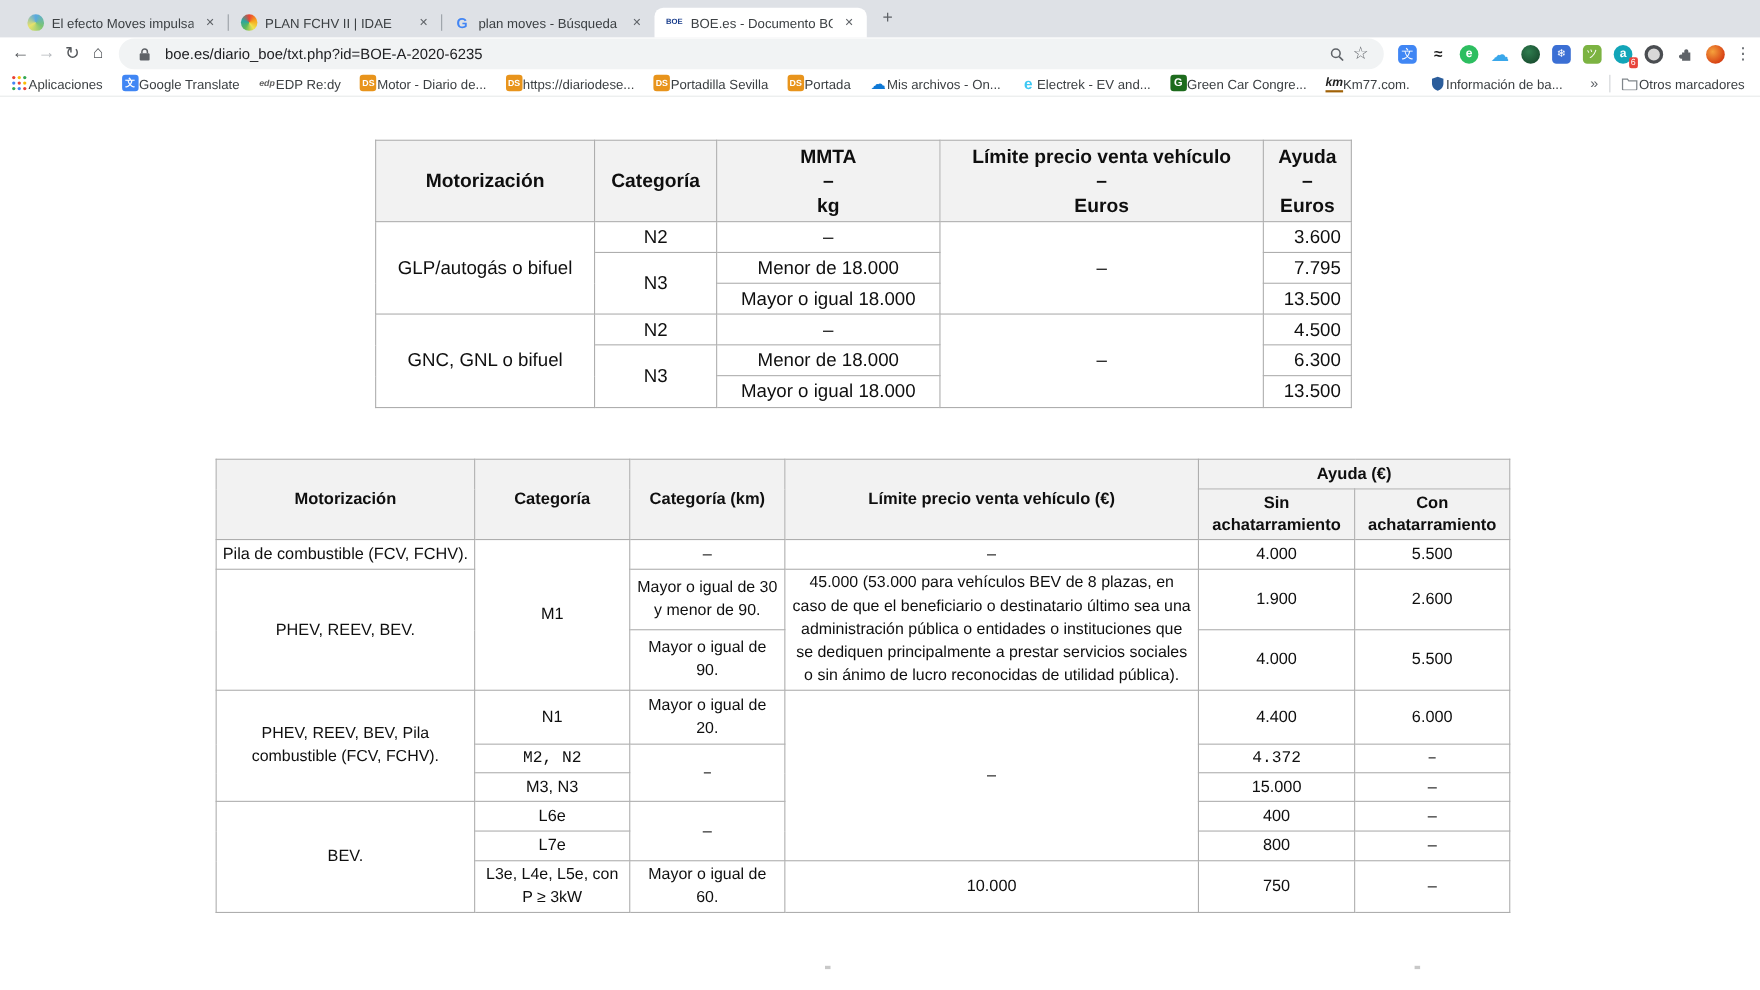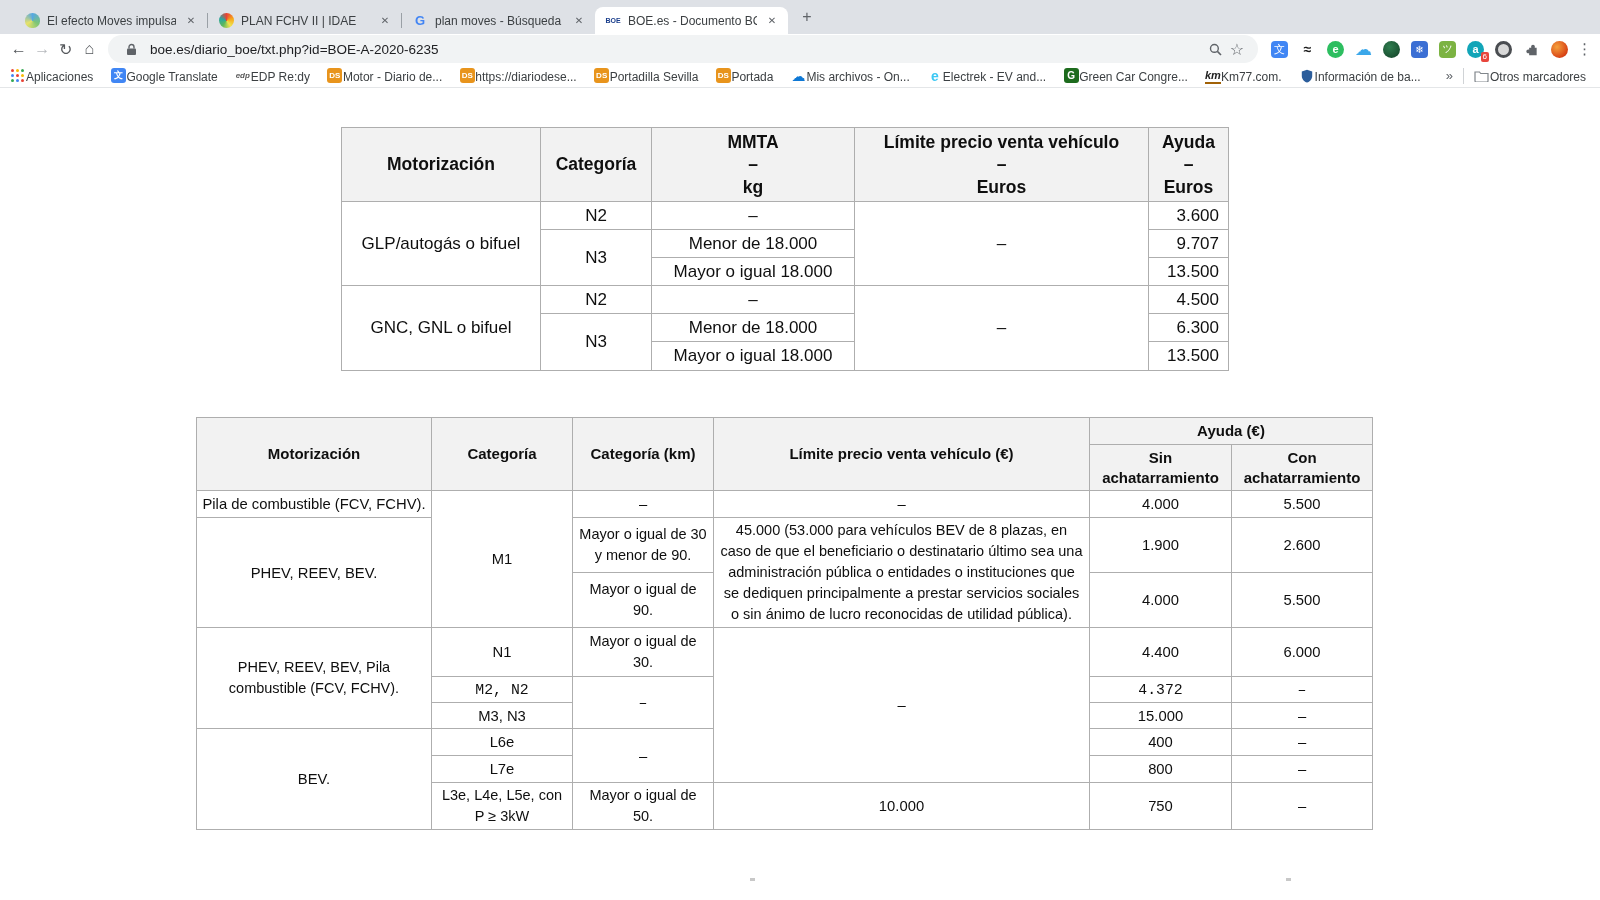--- a/index.html
+++ b/index.html
@@ -288,21 +288,21 @@
         <tr style="height:28px;">
           <td rowspan="3">GLP/autogás o bifuel</td>
           <td>N2</td>
           <td>–</td>
           <td rowspan="3">–</td>
           <td class="num">3.600</td>
         </tr>
         <tr style="height:28px;">
           <td rowspan="2">N3</td>
           <td>Menor de 18.000</td>
-          <td class="num">9.707</td>
+          <td class="num">7.795</td>
         </tr>
         <tr style="height:28px;">
           <td>Mayor o igual 18.000</td>
           <td class="num">13.500</td>
         </tr>
         <tr style="height:28px;">
           <td rowspan="3">GNC, GNL o bifuel</td>
           <td>N2</td>
           <td>–</td>
           <td rowspan="3">–</td>
@@ -357,21 +357,21 @@
           <td>2.600</td>
         </tr>
         <tr style="height:53px;">
           <td class="small">Mayor o igual de 90.</td>
           <td>4.000</td>
           <td>5.500</td>
         </tr>
         <tr style="height:49px;">
           <td rowspan="3" class="small">PHEV, REEV, BEV, Pila combustible (FCV, FCHV).</td>
           <td>N1</td>
-          <td class="small">Mayor o igual de 30.</td>
+          <td class="small">Mayor o igual de 20.</td>
           <td rowspan="5">–</td>
           <td>4.400</td>
           <td>6.000</td>
         </tr>
         <tr style="height:26px;font-family:Liberation Mono, monospace;">
           <td>M2, N2</td>
           <td rowspan="2">–</td>
           <td>4.372</td>
           <td>–</td>
         </tr>
@@ -387,21 +387,21 @@
           <td>400</td>
           <td>–</td>
         </tr>
         <tr style="height:27px;">
           <td>L7e</td>
           <td>800</td>
           <td>–</td>
         </tr>
         <tr style="height:47px;">
           <td class="small">L3e, L4e, L5e, con P ≥ 3kW</td>
-          <td class="small">Mayor o igual de 50.</td>
+          <td class="small">Mayor o igual de 60.</td>
           <td>10.000</td>
           <td>750</td>
           <td>–</td>
         </tr>
       </tbody>
     </table>
 
     <div class="clip-frag" style="left:750px; top:790px;"></div>
     <div class="clip-frag" style="left:1286px; top:790px;"></div>
   </div>

